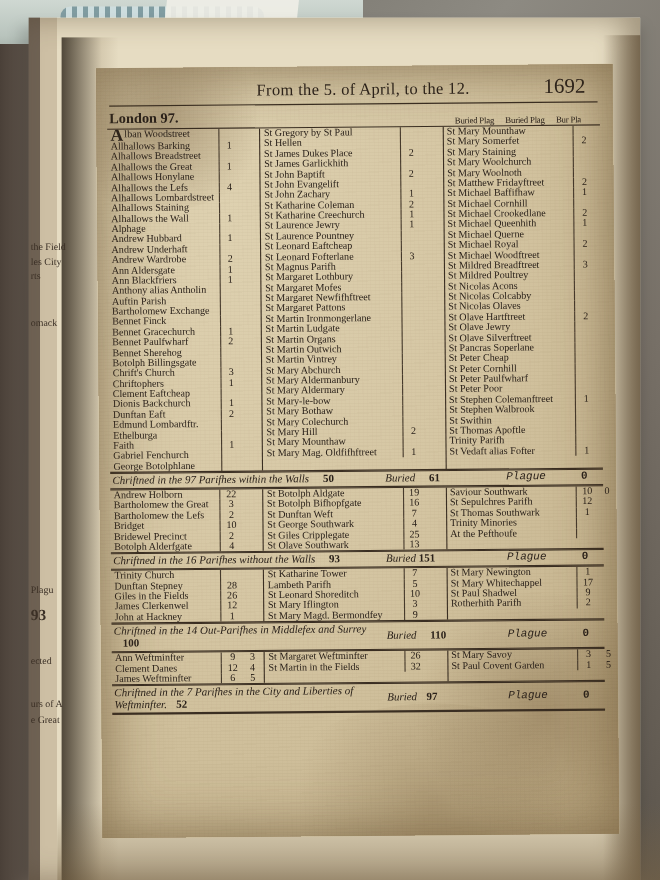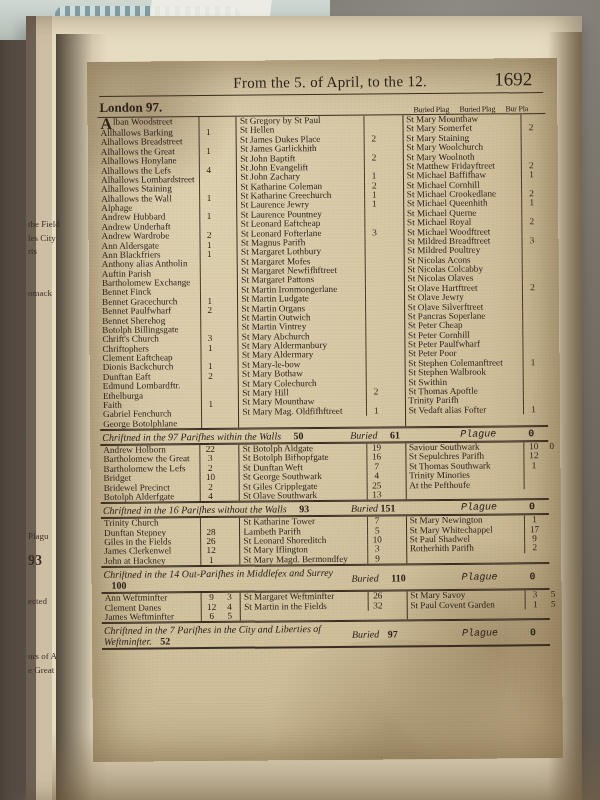--- a/index.html
+++ b/index.html
@@ -145,21 +145,21 @@
     <div class="edgebottom"></div>
 
     <div style="position:absolute;left:2px;top:202px;width:52px;font-size:9px;color:#3b3026;line-height:1.5;">
       <div>the Field</div>
       <div>les City</div>
       <div style="">rts</div>
       <div style="margin-top:28px">omack</div>
       <div style="margin-top:230px">Plagu</div>
       <div style="margin-top:6px;font-size:14px;font-weight:bold">93</div>
       <div style="margin-top:24px">ected</div>
-      <div style="margin-top:42px">urs of A</div>
+      <div style="margin-top:26px">urs of A</div>
       <div>e Great</div>
     </div>
 
     <div class="page">
       <div class="stain s1"></div>
       <div class="stain s2"></div>
       <div class="stain s3"></div>
 
       <div class="inner">
 

